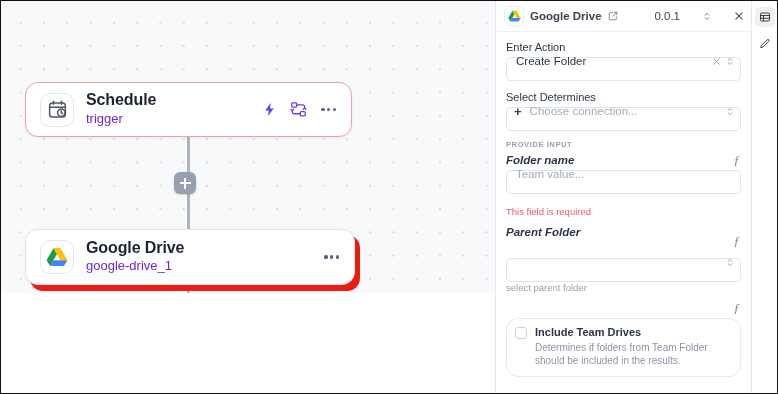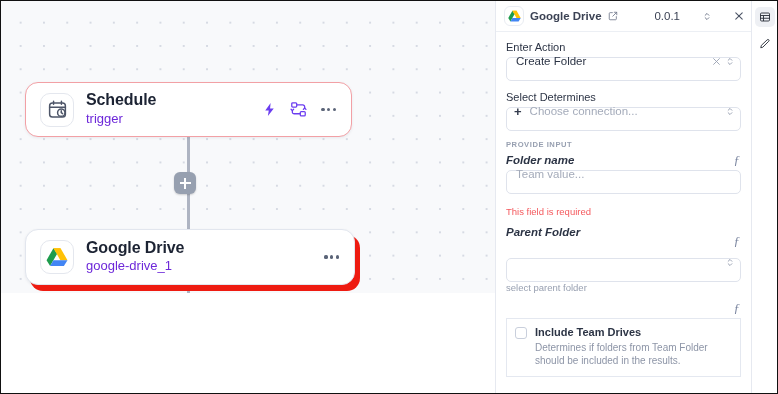--- a/index.html
+++ b/index.html
@@ -190,21 +190,21 @@
     text-transform: uppercase;
     margin: 9px 0 4px 0;
   }
   .err {
     font-size: 9.5px; color: #f4595d; margin-top: 12px;
   }
   .hint { font-size: 9.5px; color: #98a0b1; }
 
   .checkbox-card {
     border: 1px solid #e4e8f0;
-    border-radius: 0;
+    border-radius: 12px;
     padding: 7px 20px 8px 8px;
     display: flex;
     gap: 8px;
     margin-top: 4px;
   }
   .cb-box {
     width: 12px; height: 12px;
     border: 1px solid #c9cfdc;
     border-radius: 3px;
     background: #fff;

